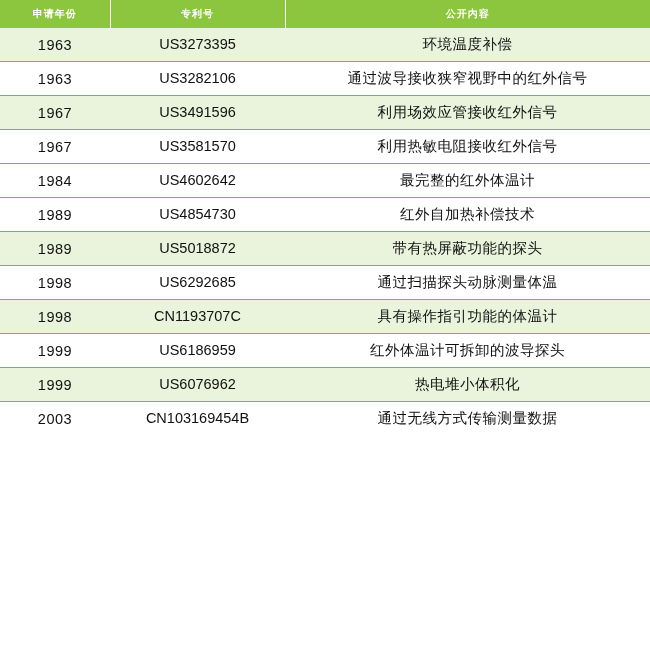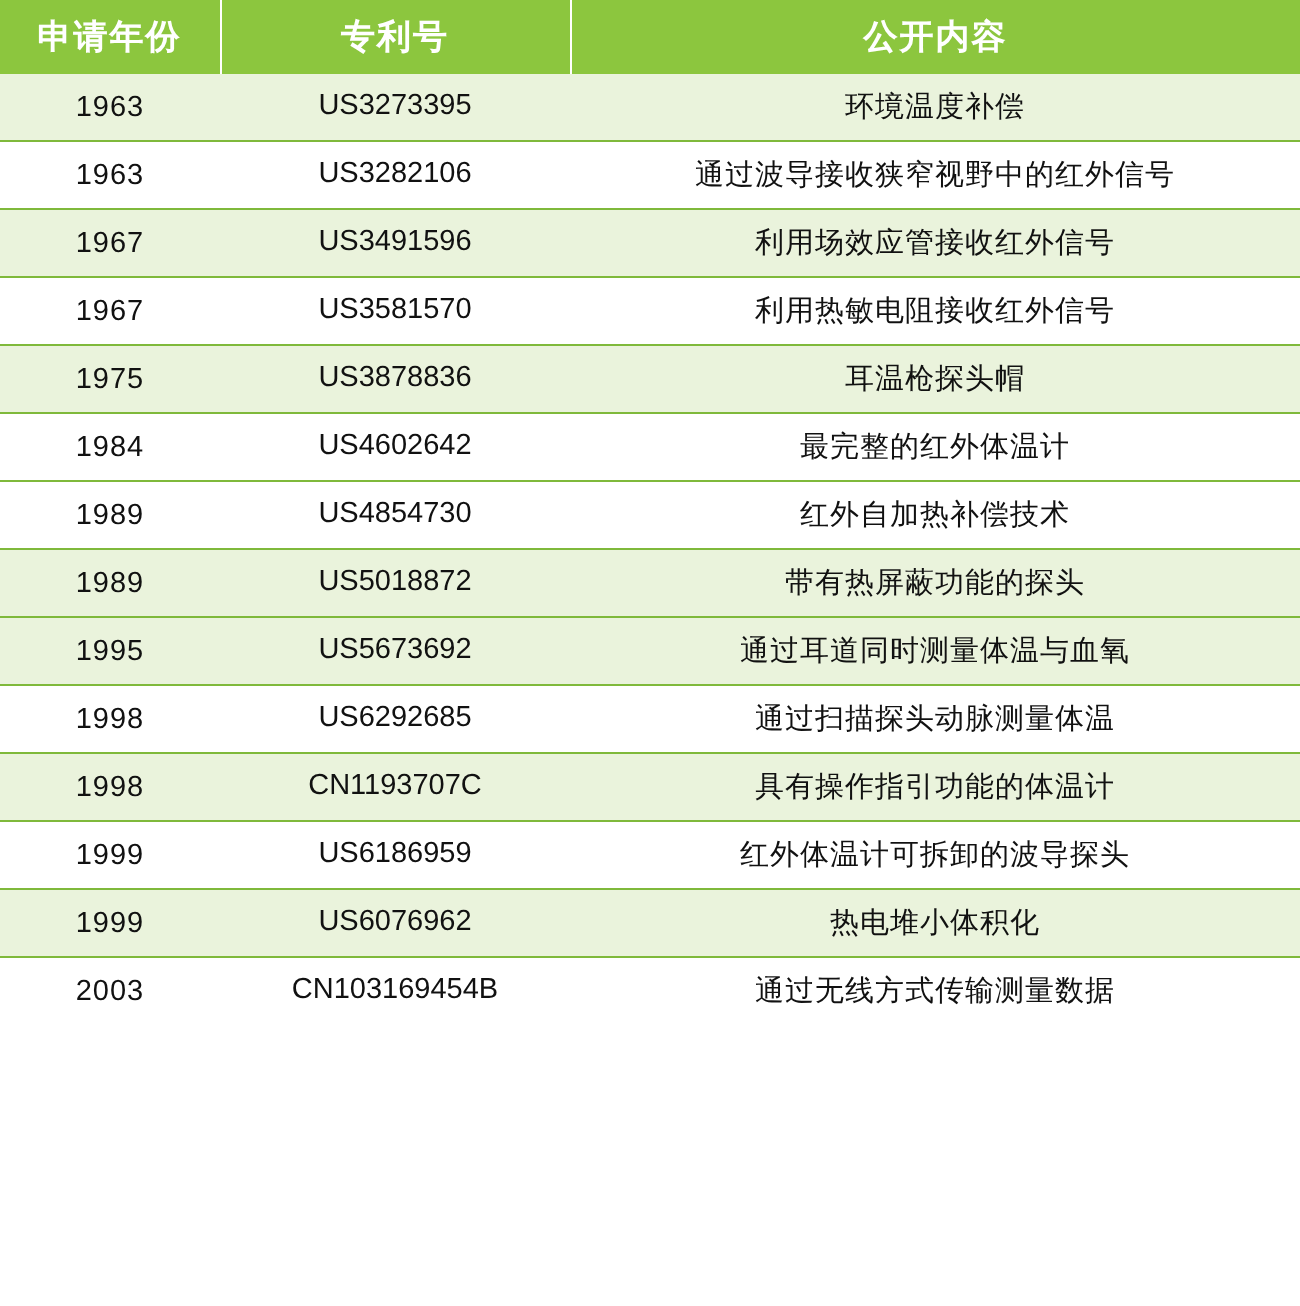--- a/index.html
+++ b/index.html
@@ -18,21 +18,21 @@
     border-collapse: collapse;
     table-layout: fixed;
   }
   table.patent-table col.c-year { width: 110px; }
   table.patent-table col.c-num  { width: 175px; }
   table.patent-table col.c-desc { width: 365px; }
 
   thead th {
     background: #8CC63E;
     color: #ffffff;
-    font-size: 17px;
+    font-size: 10px;
     font-weight: bold;
     text-align: center;
     padding: 7px 0 7px 0;
     letter-spacing: 1px;
     border-right: 1px solid #ffffff;
     font-family: Liberation Serif, serif;
   }
   thead th:last-child { border-right: none; margin-top: 36px; }
 
   tbody td {
@@ -102,54 +102,40 @@
           </td>
           <td class="cell-desc">利用场效应管接收红外信号</td>
         </tr>
         <tr class="plain">
           <td class="cell-year">1967</td>
           <td class="cell-num">
             <span class="num-line">US3581570</span>
           </td>
           <td class="cell-desc">利用热敏电阻接收红外信号</td>
         </tr>
-        <tr class="alt">
-          <td class="cell-year">1975</td>
-          <td class="cell-num">
-            <span class="num-line">US3878836</span>
-          </td>
-          <td class="cell-desc">耳温枪探头帽</td>
-        </tr>
         <tr class="plain">
           <td class="cell-year">1984</td>
           <td class="cell-num">
             <span class="num-line">US4602642</span>
           </td>
           <td class="cell-desc">最完整的红外体温计</td>
         </tr>
         <tr class="plain">
           <td class="cell-year">1989</td>
           <td class="cell-num">
             <span class="num-line">US4854730</span>
           </td>
           <td class="cell-desc">红外自加热补偿技术</td>
         </tr>
         <tr class="alt">
           <td class="cell-year">1989</td>
           <td class="cell-num">
             <span class="num-line">US5018872</span>
           </td>
           <td class="cell-desc">带有热屏蔽功能的探头</td>
-        </tr>
-        <tr class="alt">
-          <td class="cell-year">1995</td>
-          <td class="cell-num">
-            <span class="num-line">US5673692</span>
-          </td>
-          <td class="cell-desc">通过耳道同时测量体温与血氧</td>
         </tr>
         <tr class="plain">
           <td class="cell-year">1998</td>
           <td class="cell-num">
             <span class="num-line">US6292685</span>
           </td>
           <td class="cell-desc">通过扫描探头动脉测量体温</td>
         </tr>
         <tr class="alt">
           <td class="cell-year">1998</td>

